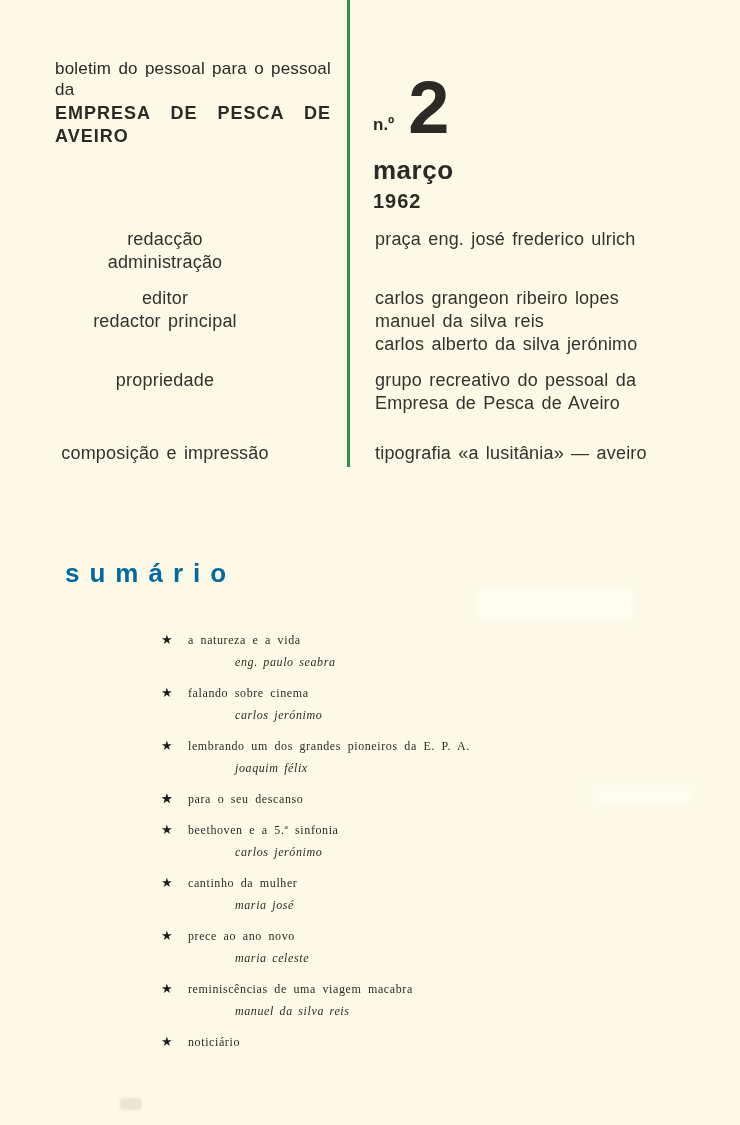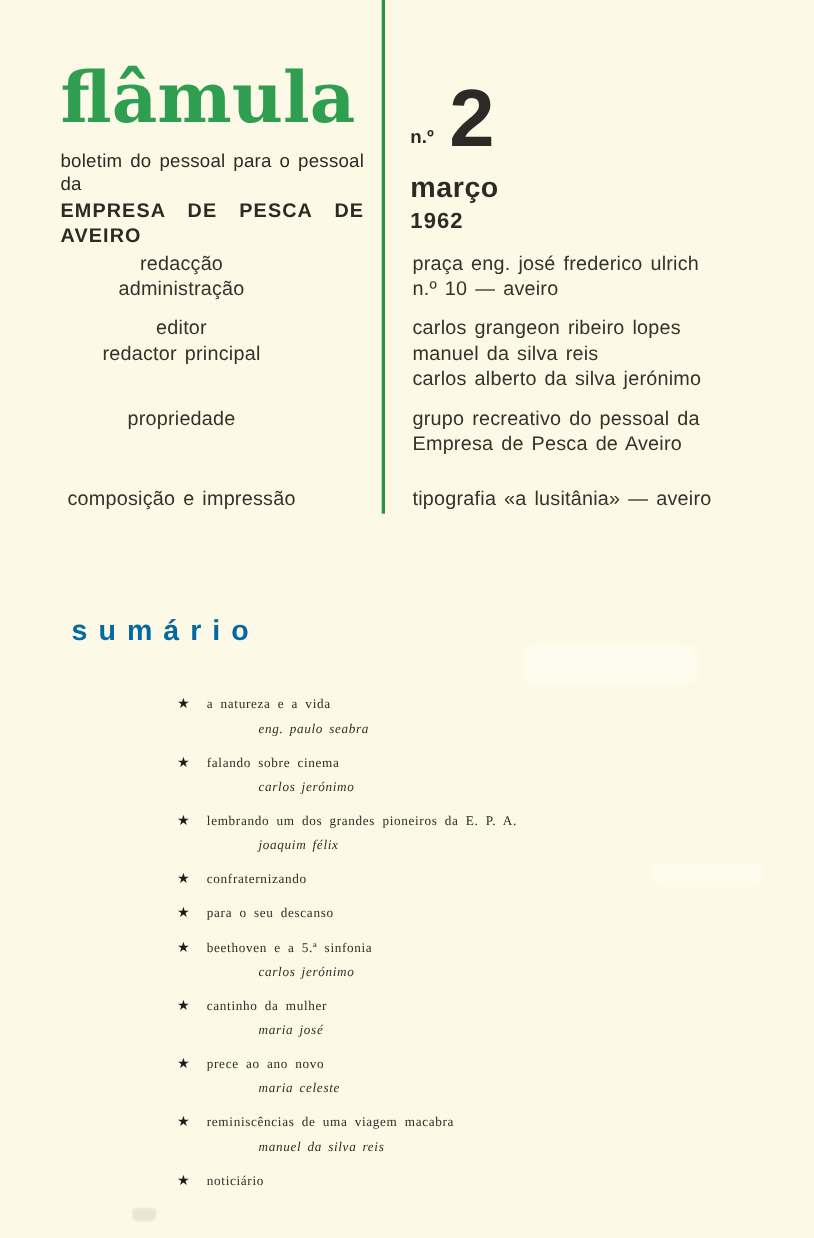--- a/index.html
+++ b/index.html
@@ -108,21 +108,20 @@
              background: #d9d5c2; filter: blur(1px); opacity: 0.5; }
 </style>
 </head>
 <body style="background: rgb(252, 249, 231);">
 
 <div class="page">
 
   <div class="divider-rule" style="background: rgb(46, 144, 73);"></div>
 
   <div class="logo-block">
-    <h1 class="logo-title" style="color: rgb(47, 158, 81);">flâmula</h1>
     <div class="subtitle1">boletim do pessoal para o pessoal da</div>
     <div class="subtitle2">EMPRESA DE PESCA DE AVEIRO</div>
   </div>
 
   <div class="issue-block">
     <div class="issue-line">
       <span class="issue-prefix">n.º</span>
       <span class="issue-number">2</span>
     </div>
     <div class="issue-month">março</div>
@@ -130,21 +129,20 @@
   </div>
 
   <div class="credits" id="credits">
       <div class="credit-group">
         <div class="credit-labels">
           <div class="credit-line">redacção</div>
           <div class="credit-line">administração</div>
         </div>
         <div class="credit-values">
           <div class="credit-line">praça eng. josé frederico ulrich</div>
-          <div class="credit-line">n.º 10 — aveiro</div>
         </div>
       </div>
       <div class="credit-group">
         <div class="credit-labels">
           <div class="credit-line">editor</div>
           <div class="credit-line">redactor principal</div>
         </div>
         <div class="credit-values">
           <div class="credit-line">carlos grangeon ribeiro lopes</div>
           <div class="credit-line">manuel da silva reis</div>
@@ -183,21 +181,20 @@
           <div class="item-title">falando sobre cinema</div>
           <div class="item-author">carlos jerónimo</div>
         </div>
         <div class="summary-item">
           <span class="star-bullet">★</span>
           <div class="item-title">lembrando um dos grandes pioneiros da E. P. A.</div>
           <div class="item-author">joaquim félix</div>
         </div>
         <div class="summary-item">
           <span class="star-bullet">★</span>
-          <div class="item-title">confraternizando</div>
         </div>
         <div class="summary-item">
           <span class="star-bullet">★</span>
           <div class="item-title">para o seu descanso</div>
         </div>
         <div class="summary-item">
           <span class="star-bullet">★</span>
           <div class="item-title">beethoven e a 5.ª sinfonia</div>
           <div class="item-author">carlos jerónimo</div>
         </div>

